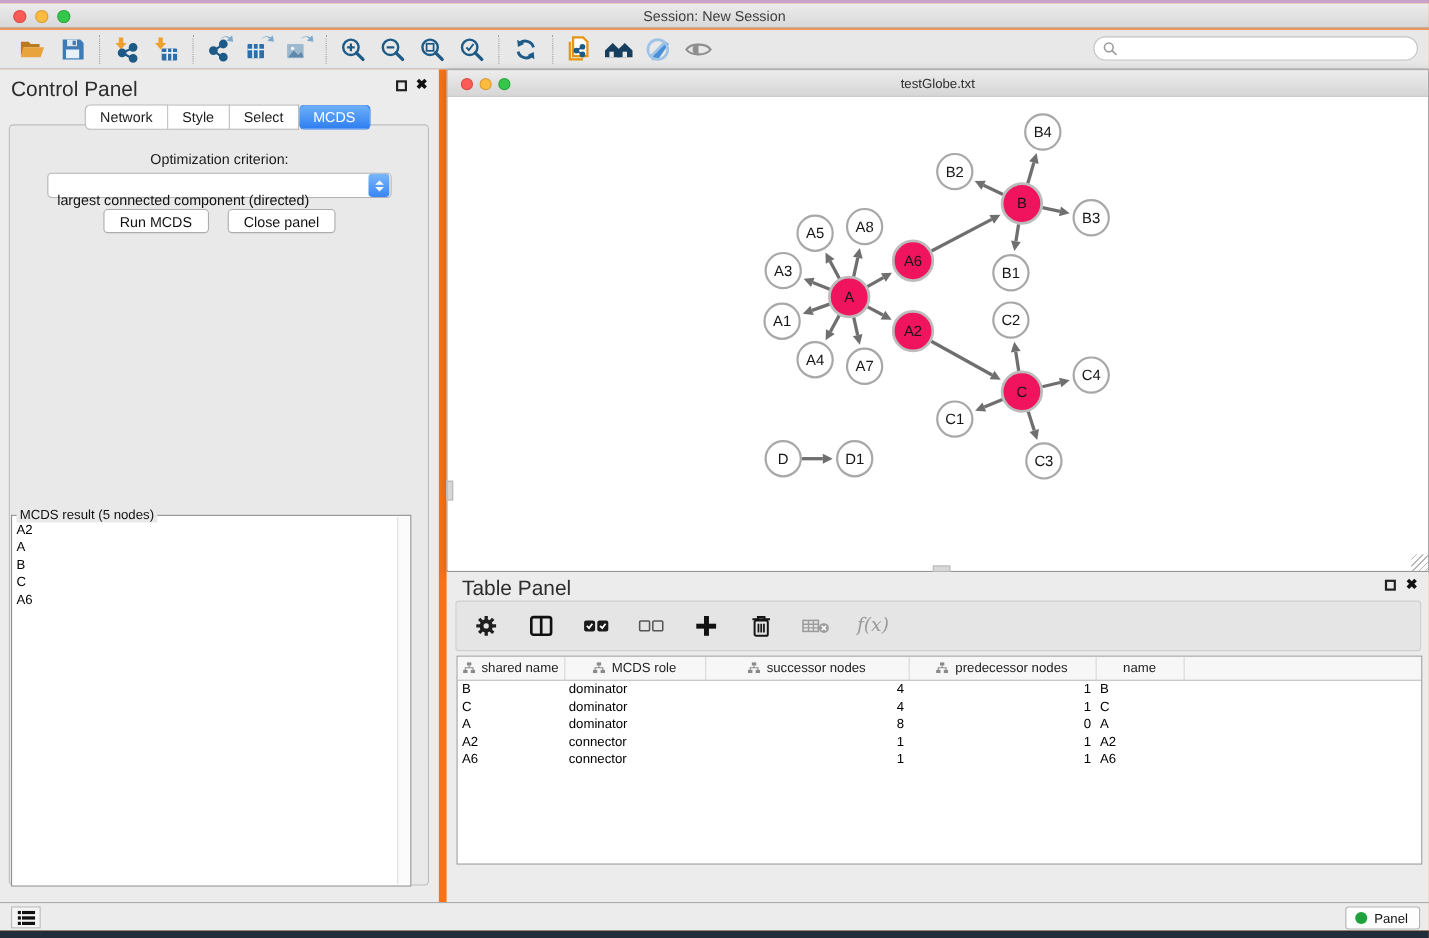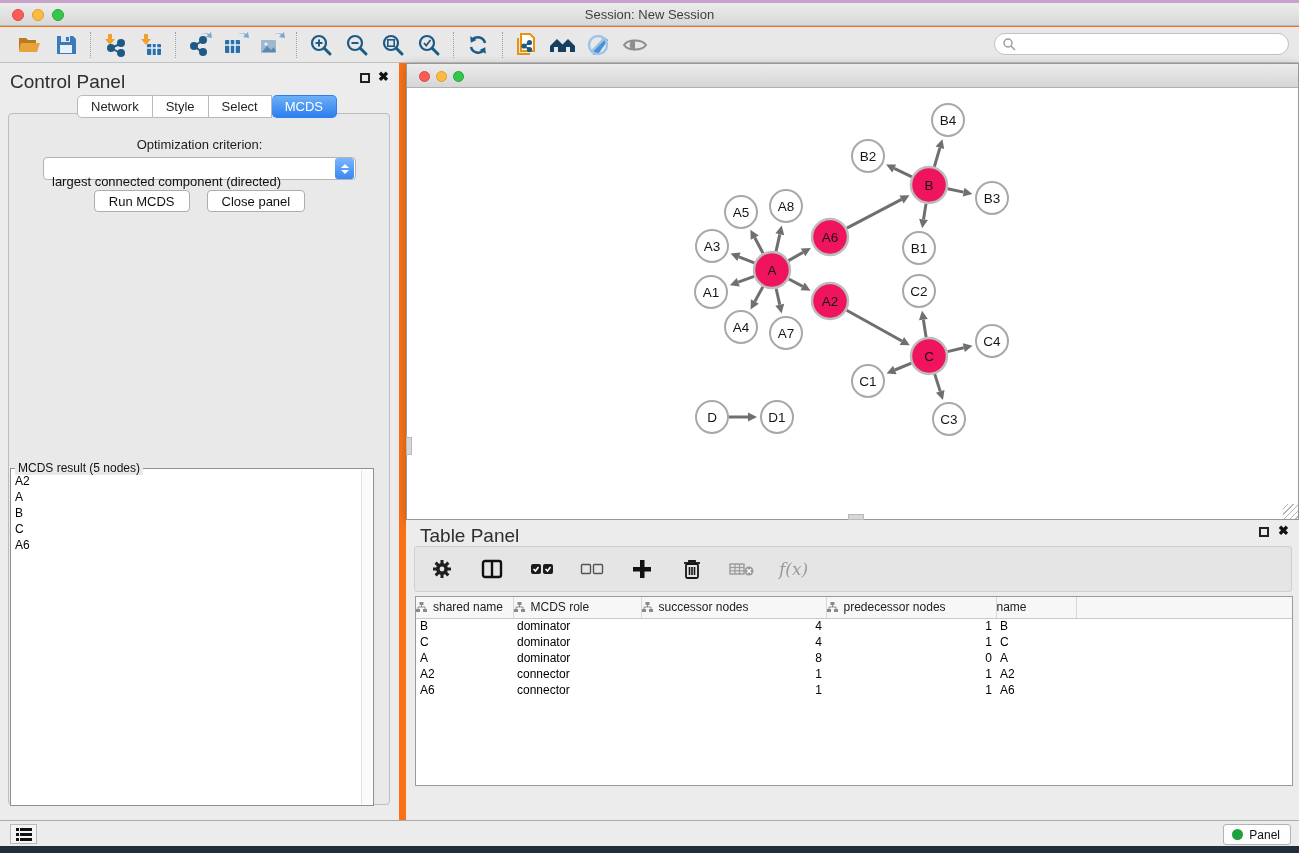--- a/index.html
+++ b/index.html
@@ -81,21 +81,21 @@
   .table-panel { position:absolute; left:406px; top:520px; width:893px; height:300px; background:#ececec; }
   .tp-toolbar { position:absolute; left:8px; top:26px; width:878px; height:46px; background:#e5e5e5;
     border:1px solid #cfcfcf; border-radius:3px; display:flex; align-items:center; padding-left:14px; gap:24px; }
   .tp-btn { display:flex; align-items:center; justify-content:center; width:26px; height:30px; }
   .fx { font-family:"DejaVu Serif", serif; font-style:italic; font-size:17px; color:#9a9a9a; }
   .tbl-wrap { position:absolute; left:9px; top:76px; width:878px; height:190px; background:#fff;
     border:1px solid #9a9a9a; overflow:hidden; }
   table.node-table { border-collapse:collapse; width:100%; table-layout:fixed; font-size:12px; color:#000; }
   table.node-table th { height:21px; background:#f7f7f7; border-bottom:1px solid #c9c9c9;
     border-right:1px solid #d8d8d8; font-weight:normal; color:#222; font-size:12px; }
-  table.node-table th .hcell { display:flex; align-items:center; justify-content:flex-start; gap:6px; }
+  table.node-table th .hcell { display:flex; align-items:center; justify-content:center; gap:6px; }
   table.node-table th:last-child { border-right:none; }
   table.node-table td { height:16px; padding:0 4px; white-space:nowrap; }
   td.al { text-align:left; padding-left:8px; }
   td.ar { text-align:right; padding-right:10px; }
   .tp-tabs { left:262px; top:266px; position:absolute; }
   .tp-tabs .seg { padding:3px 12px; }
 
   
   .statusbar { position:absolute; left:0; top:820px; width:1299px; height:26px; background:#ececec;
     border-top:1px solid #ababab; }
@@ -314,20 +314,21 @@
     </div>
   </div>
 
   <div class="net-win">
     <div class="net-title">
       <div class="traffic" style="position:absolute;">
         <span class="tl red"></span>
         <span class="tl yellow"></span>
         <span class="tl green"></span>
       </div>
+      <div class="title">testGlobe.txt</div>
     </div>
     <div class="net-canvas">
       <svg id="graph-svg" width="891" height="430" viewBox="0 0 891 430">
           <line x1="347.35894287318007" y1="174.94357714927202" x2="331.9258240356725" y2="168.770329614269" stroke="#6f6f6f" stroke-width="3"></line>
           <polygon points="323.5695338177052,165.42781352708207 333.597082079266,164.59218450528533 330.25456599207905,172.94847472325267" fill="#6f6f6f"></polygon>
           <line x1="356.04383184744285" y1="165.24329829521568" x2="347.6699408644293" y2="149.5760183915129" stroke="#6f6f6f" stroke-width="3"></line>
           <polygon points="343.42754542374433,141.63863337345717 351.63863337345714,147.4548206711704 343.70124835540145,151.69721611185537" fill="#6f6f6f"></polygon>
           <line x1="369.0602406973032" y1="163.43889966947103" x2="372.8027905146424" y2="146.33010050449158" stroke="#6f6f6f" stroke-width="3"></line>
           <polygon points="374.72606242389134,137.53800034792522 377.1988405929256,147.29173645911604 368.40674043635926,145.36846454986713" fill="#6f6f6f"></polygon>
           <line x1="347.1268773384672" y1="188.4460442385856" x2="331.2800293254974" y2="194.1613008990009" stroke="#6f6f6f" stroke-width="3"></line>

